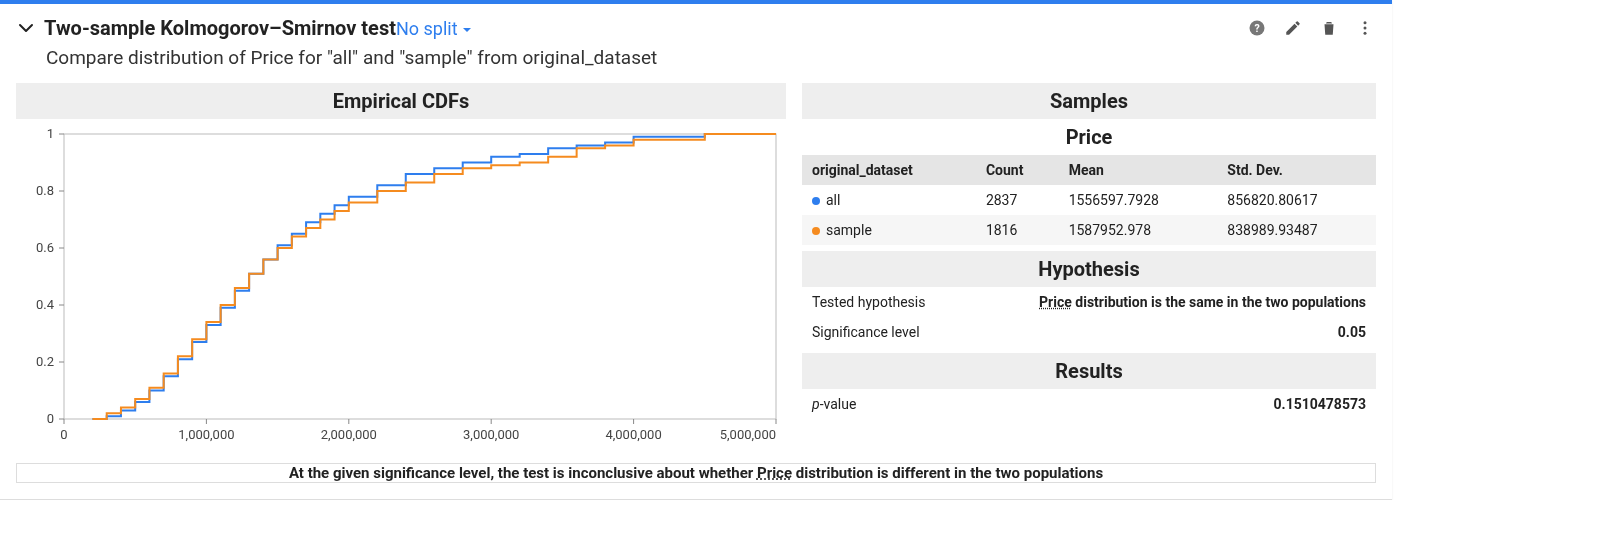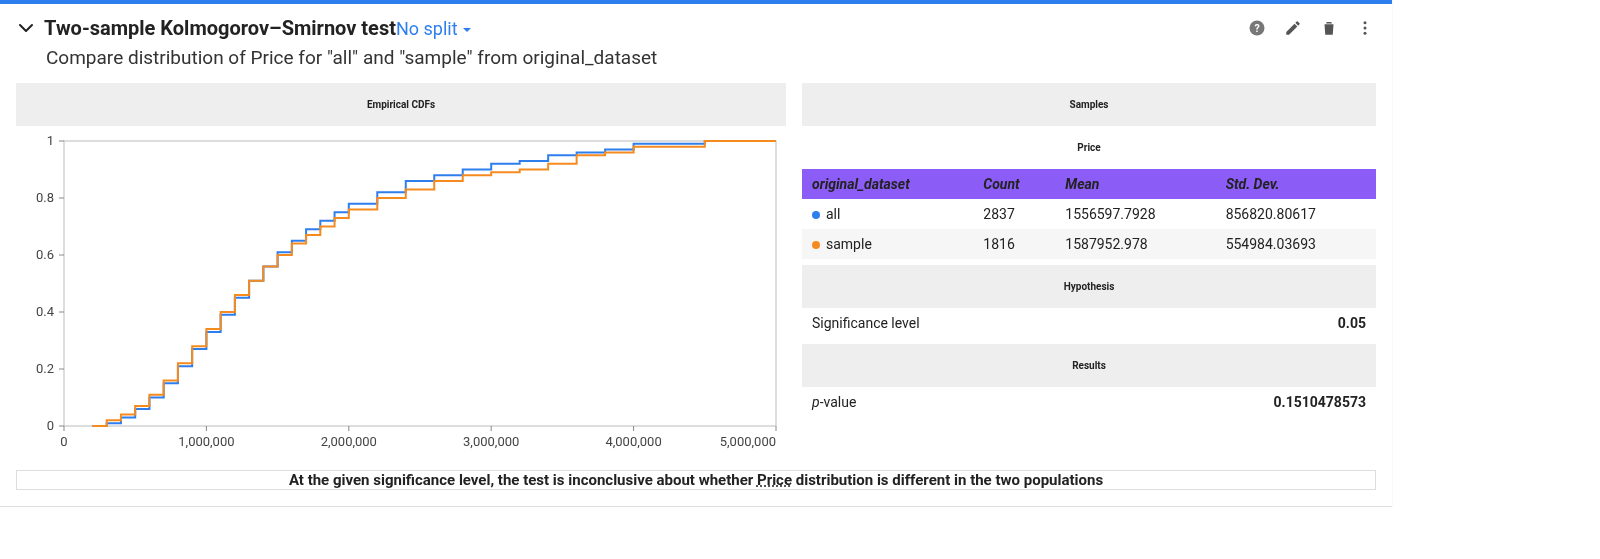--- a/index.html
+++ b/index.html
@@ -67,22 +67,22 @@
     flex: 0 0 770px;
   }
   .right {
     flex: 1 1 auto;
   }
 
   .panel-title {
     background: #eee;
     text-align: center;
     font-weight: 700;
-    font-size: 10px;
-    padding: 16px 8px;
+    font-size: 20px;
+    padding: 6px 8px;
   }
   .panel-title.sub {
     background: transparent;
     font-weight: 700;
   }
 
   
   .chart-wrap {
     position: relative;
     width: 770px;
@@ -97,23 +97,22 @@
   .tbl {
     width: 100%;
     border-collapse: collapse;
     font-size: 14px;
   }
   .tbl th, .tbl td {
     text-align: left;
     padding: 7px 10px;
   }
   .tbl thead th {
-    background: #8b5cf6;
-    font-weight: 700;
-    font-style: italic;
+    background: #e5e5e5;
+    font-weight: 700;
   }
   .tbl .row-alt td { background: #f6f6f6; }
   .dot {
     display: inline-block;
     width: 8px; height: 8px;
     border-radius: 50%;
     margin-right: 6px;
     vertical-align: middle;
   }
 
@@ -238,28 +237,34 @@
             <tr>
               <td><span class="dot" style="background:#2e7eee"></span>all</td>
               <td>2837</td>
               <td>1556597.7928</td>
               <td>856820.80617</td>
             </tr>
             <tr class="row-alt">
               <td><span class="dot" style="background:#f58b1f"></span>sample</td>
               <td>1816</td>
               <td>1587952.978</td>
-              <td>554984.03693</td>
+              <td>838989.93487</td>
             </tr>
           </tbody>
       </table>
 
       <div class="panel-title" style="margin-top:6px">Hypothesis</div>
       <table class="kv">
         <tbody>
+            <tr>
+          <td>Tested hypothesis</td>
+          <td class="v">
+            <span class="under">Price</span><span> distribution is the same in the two populations</span>
+          </td>
+        </tr>
         <tr>
           <td>Significance level</td>
           <td class="v">0.05</td>
         </tr>
       </tbody>
         </table>
 
       <div class="panel-title" style="margin-top:6px">Results</div>
       <table class="kv">
         <tbody>

